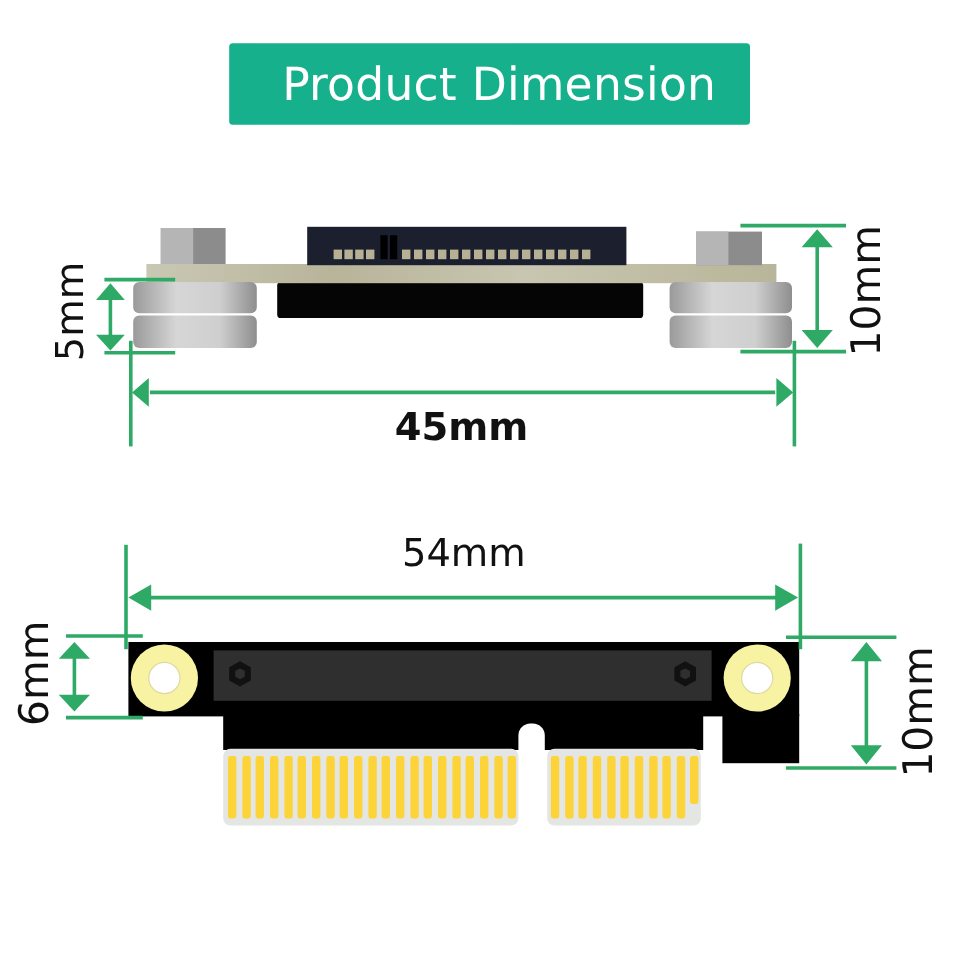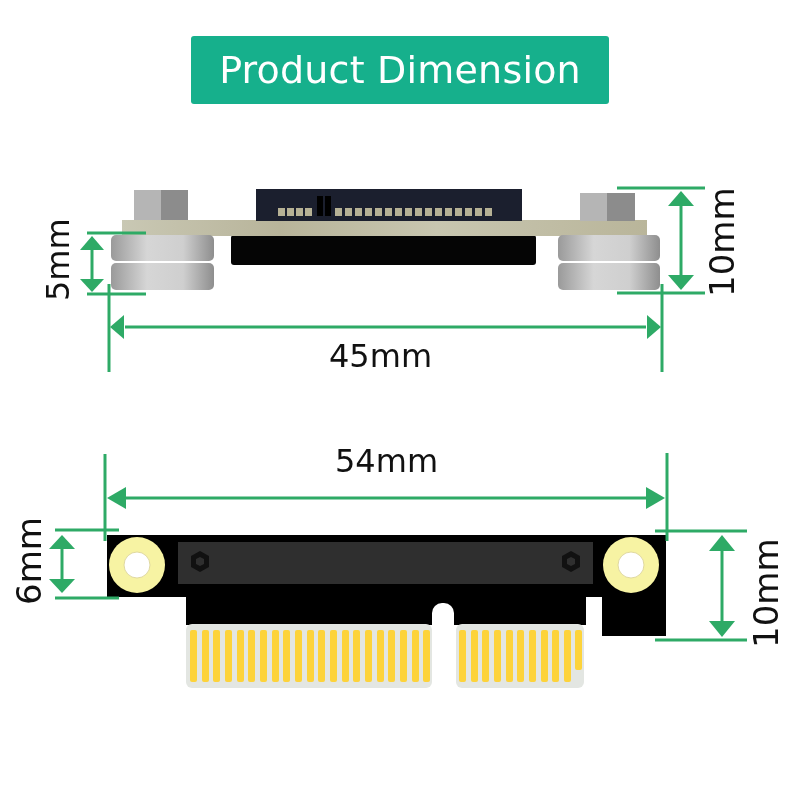--- a/index.html
+++ b/index.html
@@ -1,21 +1,21 @@
 <!DOCTYPE html>
 <html><head>
 <meta charset="utf-8">
 <style>
   html, body { margin:0; padding:0; background:#ffffff; }
   body { width:800px; height:800px; position:relative; overflow:hidden; font-family:"DejaVu Sans", sans-serif; }
   .title-banner {
     position:absolute; left:191px; top:36px; width:418px; height:68px;
     background:#16b08c; border-radius:3px;
     display:flex; align-items:center; justify-content:center;
-    color:#ffffff; font-size:38px; font-family:"DejaVu Sans", sans-serif; letter-spacing:0.2px;
+    color:#ffffff; font-size:38px; font-family:"DejaVu Sans", sans-serif; letter-spacing:0.2px;padding-left:16px;
   }
   svg { position:absolute; left:0; top:0; }
   .dim-label { position:absolute; color:#111; font-family:"DejaVu Sans", sans-serif; font-size:30px; line-height:1; white-space:nowrap; }
   .rot { transform-origin:center center; transform:rotate(-90deg); }
 </style>
 </head>
 <body>
 
 <div class="title-banner">
   <span>Product Dimension</span>
@@ -188,16 +188,16 @@
       <line x1="655" y1="640" x2="747" y2="640"></line>
       <line x1="722" y1="550" x2="722" y2="622"></line>
       <polygon points="709,551 735,551 722,535" stroke="none"></polygon>
       <polygon points="709,621 735,621 722,637" stroke="none"></polygon>
     </g>
   </g>
 </svg>
 
 <div class="dim-label rot" style="left:19px; top:244px; width:80px; height:34px; font-size:32px;">5mm</div>
 <div class="dim-label rot" style="left:669px; top:223px; width:110px; height:38px; font-size:34px;">10mm</div>
-<div class="dim-label" style="left:329px; top:340px; font-size:32px;">45mm</div>
+<div class="dim-label" style="left:329px; top:340px; font-size:32px;font-weight:bold;">45mm</div>
 <div class="dim-label" style="left:335px; top:445px; font-size:32px;">54mm</div>
 <div class="dim-label rot" style="left:-12px; top:545px; width:84px; height:36px; font-size:34px;">6mm</div>
 <div class="dim-label rot" style="left:712px; top:573px; width:112px; height:38px; font-size:34px;">10mm</div>
 
 </body></html>

